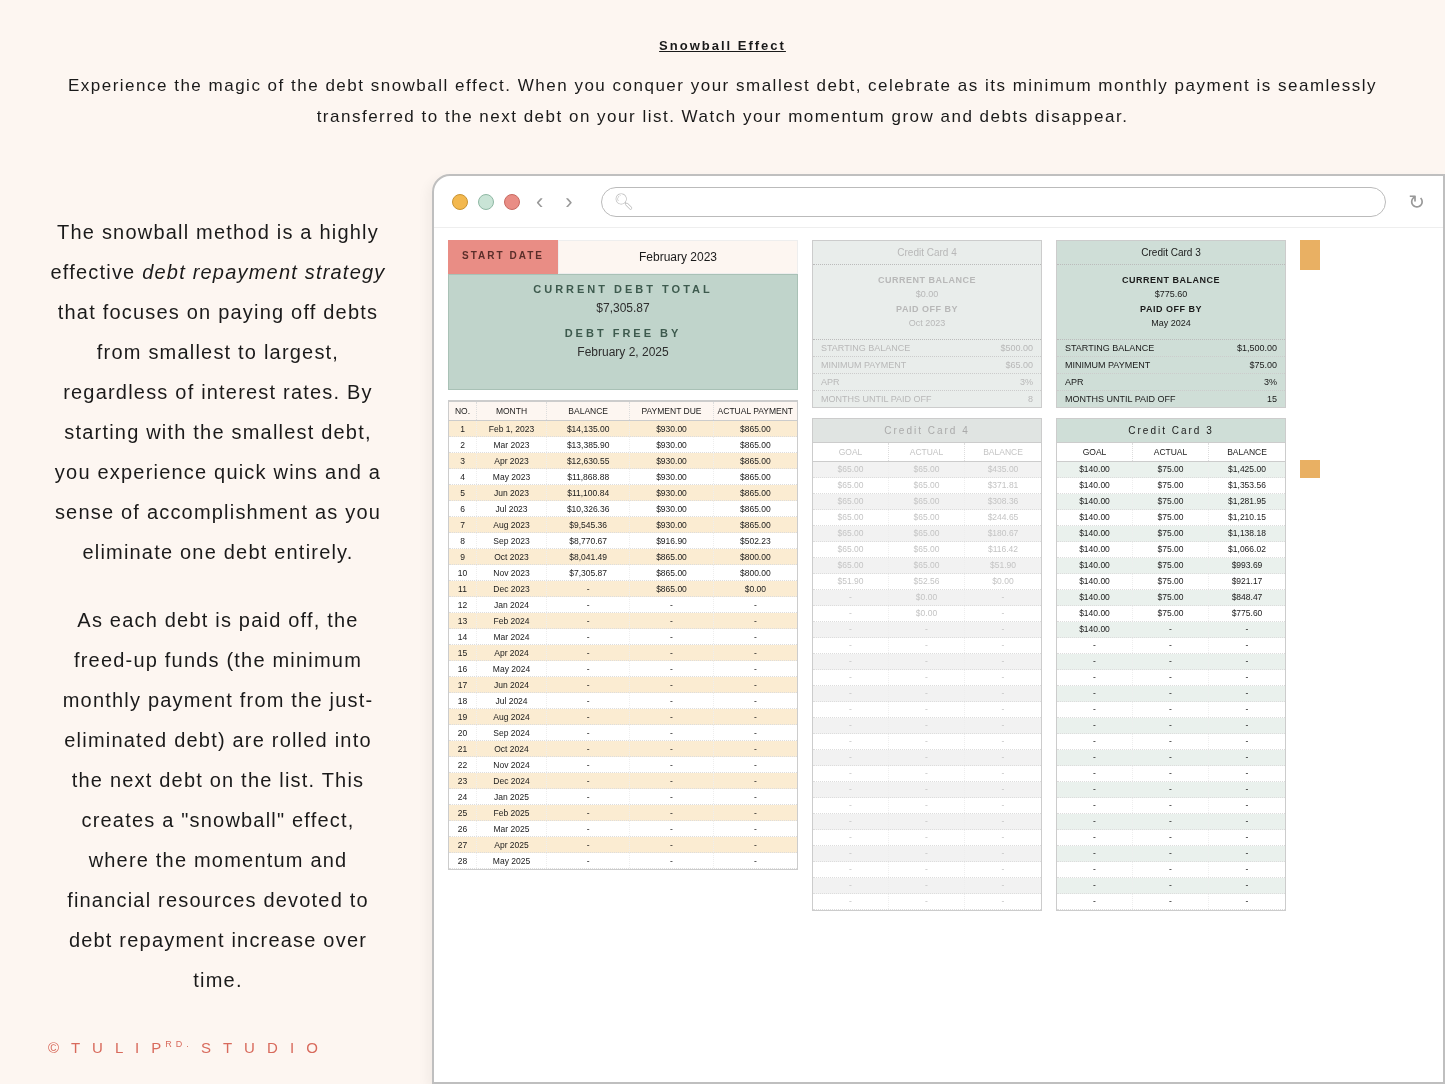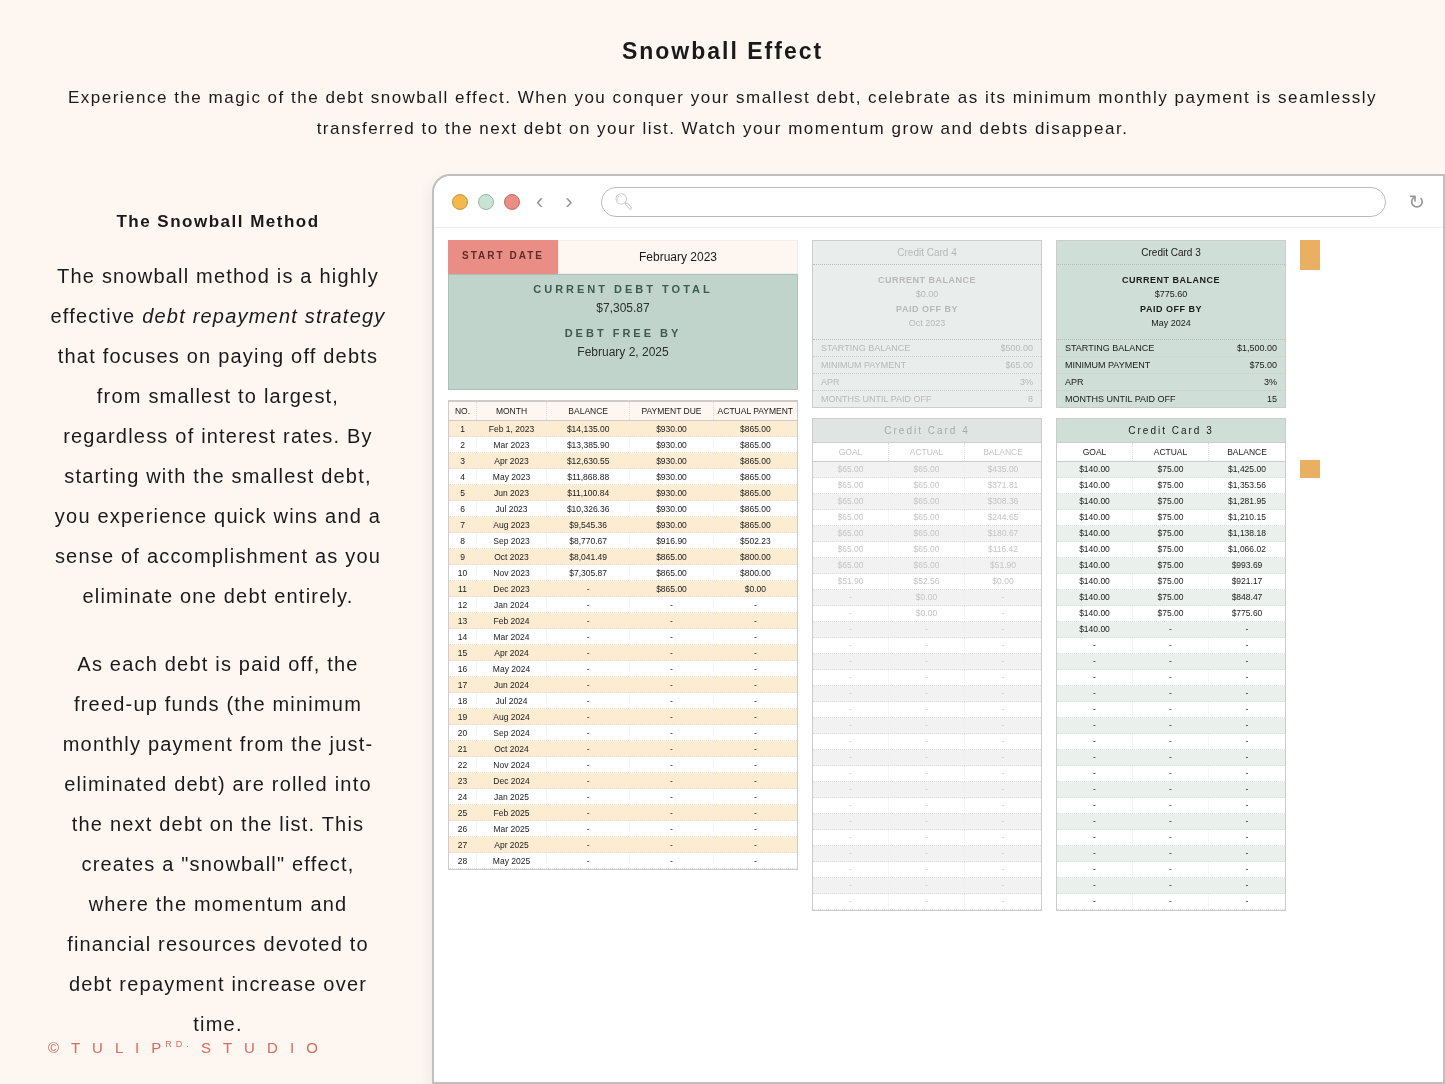--- a/index.html
+++ b/index.html
@@ -9,22 +9,23 @@
     color: #1a1a1a;
     width: 1445px;
     height: 1084px;
     overflow: hidden;
     position: relative;
   }
   .page-title {
     text-align: center;
     font-weight: 700;
     letter-spacing: 2px;
-    font-size: 23px;
+    font-size: 13px;
     padding-top: 38px;
+    text-decoration: underline;
   }
   .page-intro {
     text-align: center;
     font-size: 17px;
     letter-spacing: 1.5px;
     line-height: 1.8;
     padding: 18px 60px 0 60px;
   }
 
   .left-col {
@@ -156,21 +157,20 @@
   .sliver-b { height:160px; }
   .sliver-c { height:18px; background:#e9b063; margin-top:10px;}
 </style>
 </head>
 <body>
 
 <h1 class="page-title">Snowball Effect</h1>
 <p class="page-intro">Experience the magic of the debt snowball effect. When you conquer your smallest debt, celebrate as its minimum monthly payment is seamlessly transferred to the next debt on your list. Watch your momentum grow and debts disappear.</p>
 
 <div class="left-col">
-  <h3>The Snowball Method</h3>
   <p>
     <span>The snowball method is a highly effective </span><em>debt repayment strategy</em><span> that focuses on paying off debts from smallest to largest, regardless of interest rates. By starting with the smallest debt, you experience quick wins and a sense of accomplishment as you eliminate one debt entirely.</span>
   </p>
   <p>As each debt is paid off, the freed-up funds (the minimum monthly payment from the just-eliminated debt) are rolled into the next debt on the list. This creates a "snowball" effect, where the momentum and financial resources devoted to debt repayment increase over time.</p>
 </div>
 
 <div class="copyright">
   <span>© T U L I P</span><sup>RD.</sup><span> S T U D I O</span>
 </div>
 

